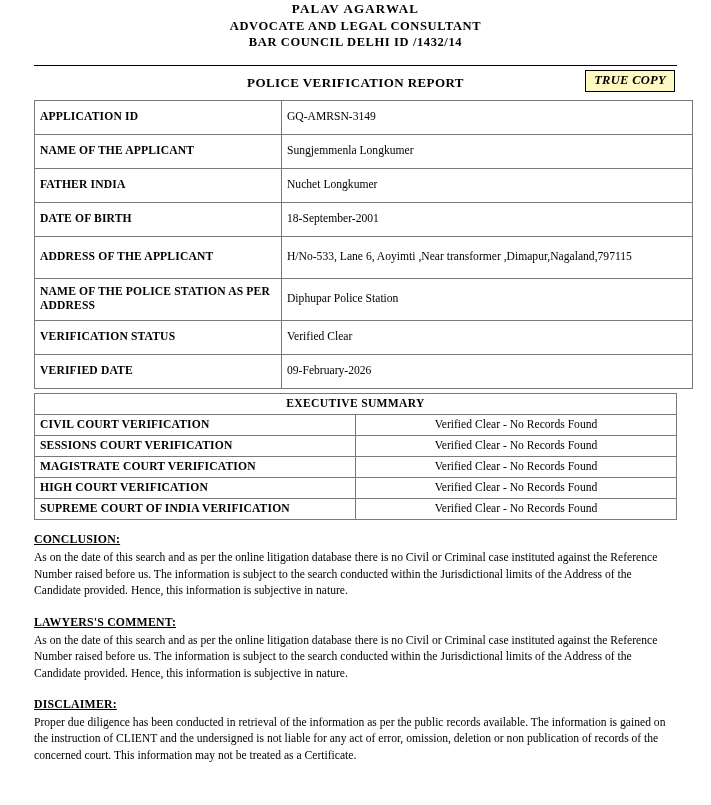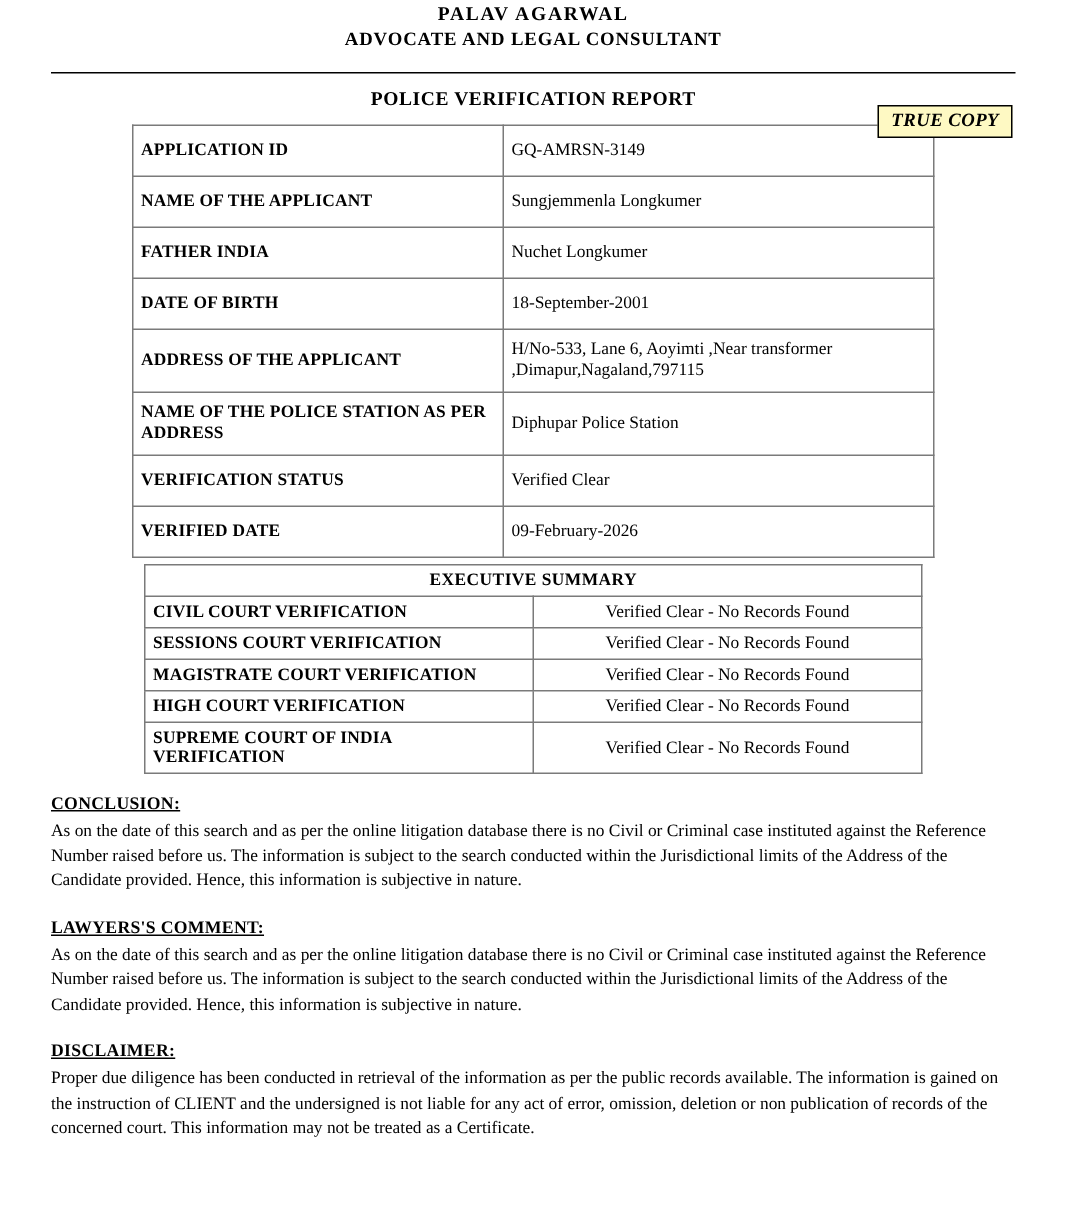--- a/index.html
+++ b/index.html
@@ -52,21 +52,21 @@
     margin-top: 14px;
   }
   .doc-title {
     text-align: center;
     font-weight: bold;
     font-size: 13px;
     letter-spacing: 0.4px;
     margin: 9px 0 9px 0;
   }
   table.main {
-    width: 535px;
+    width: 659px;
     border-collapse: collapse;
     table-layout: fixed;
     margin: 0 auto;
   }
   table.main td {
     border: 1px solid #7a7a7a;
     padding: 3px 5px 4px 5px;
     vertical-align: middle;
     font-size: 11.6px;
     line-height: 1.25;
@@ -75,21 +75,21 @@
     width: 236px;
     font-weight: bold;
     letter-spacing: 0.15px;
   }
   td.val {
     font-size: 11.3px;
   }
   tr.tall td { height: 26px; }
   tr.taller td { height: 34px; }
   table.exec {
-    width: 519px;
+    width: 643px;
     border-collapse: collapse;
     table-layout: fixed;
     margin: 12px auto;
   }
   table.exec td {
     border: 1px solid #7a7a7a;
     padding: 3px 5px 4px 5px;
     font-size: 11.6px;
   }
   td.exec-head {
@@ -127,20 +127,21 @@
 </head>
 <body>
 
 <div class="page">
 
   <div class="truecopy-box">TRUE COPY</div>
 
   <div class="letterhead">
     <div class="lh-line lh-name">PALAV AGARWAL</div>
     <div class="lh-line">ADVOCATE AND LEGAL CONSULTANT</div>
+    <div class="lh-line">BAR COUNCIL DELHI ID /1432/14</div>
   </div>
 
   <div class="rule"></div>
 
   <div class="doc-title">POLICE VERIFICATION REPORT</div>
 
   <table class="main">
     <tbody>
       <tr class="tall">
         <td class="lbl">APPLICATION ID</td>

